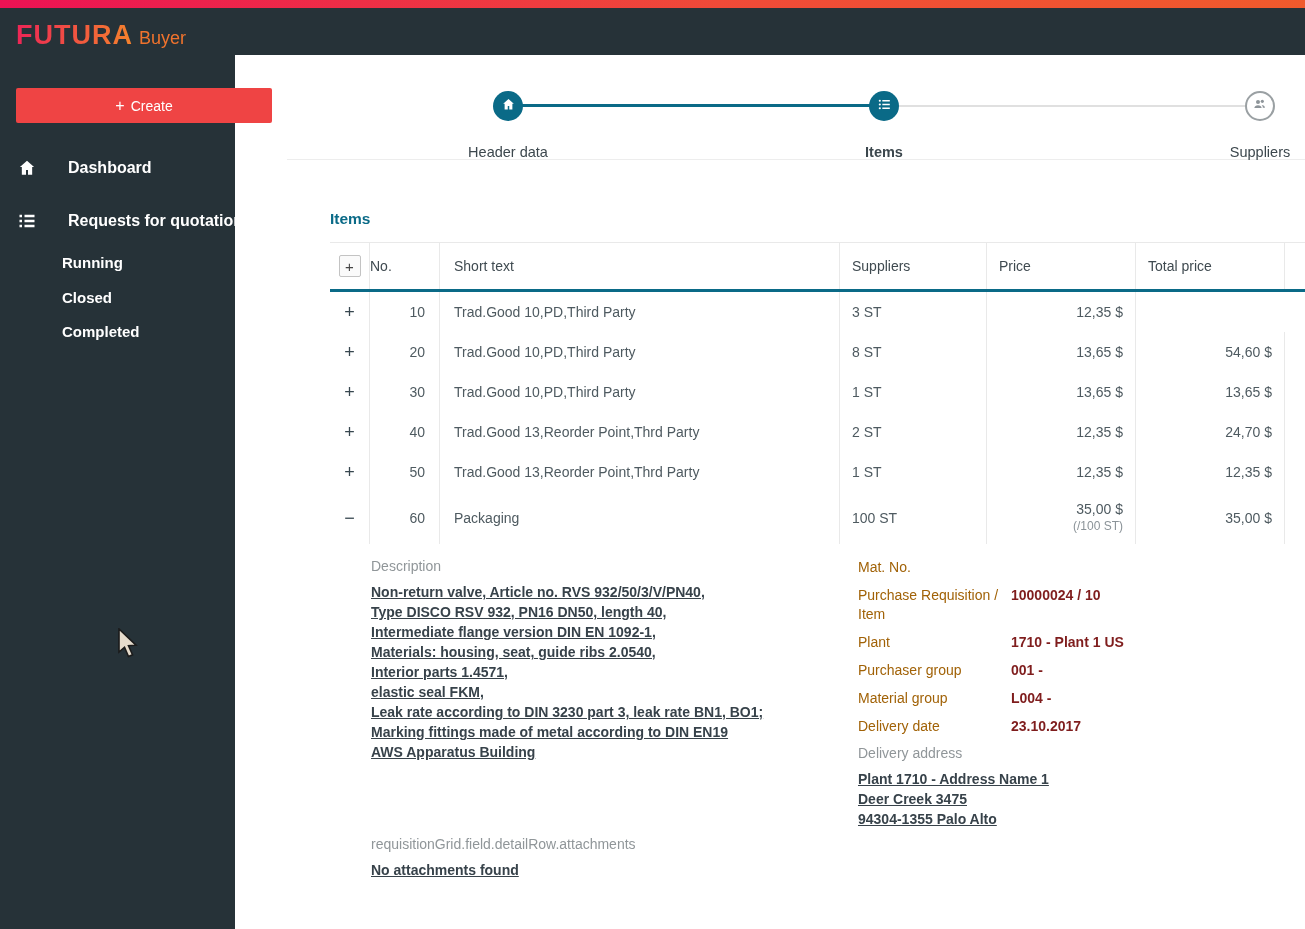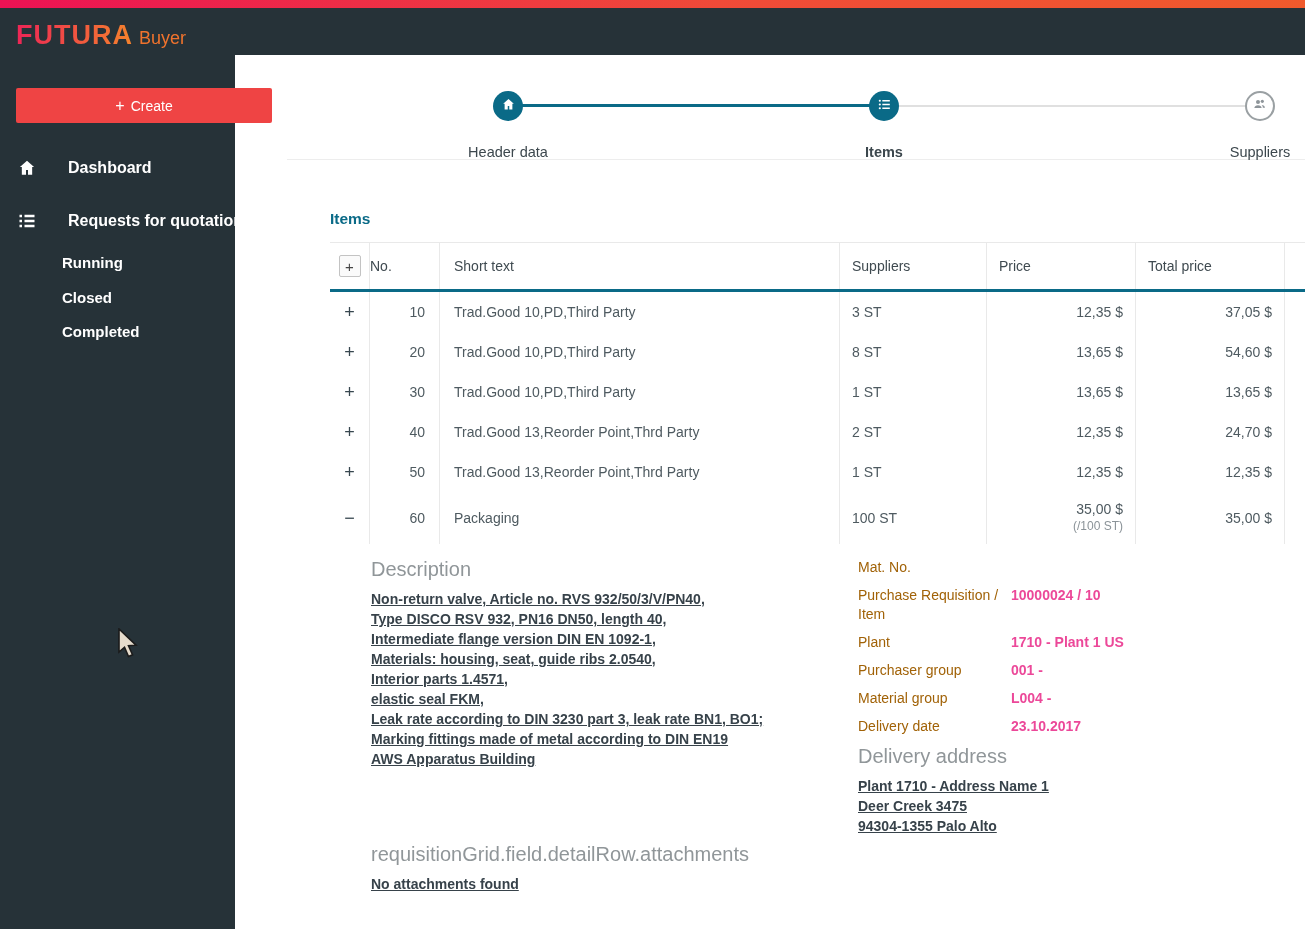--- a/index.html
+++ b/index.html
@@ -69,28 +69,28 @@
   .brow { height:40px; color:#4e5a60; }
   .brow.tall { height:52px; }
   .exp-ico { font-size:18px; color:#37474f; cursor:pointer; background:none; border:none; font-family:inherit; }
   .price-wrap { display:flex; flex-direction:column; align-items:flex-end; line-height:17px; }
   .price-note { font-size:12px; color:#8b9398; }
 
   
   .detail { display:flex; padding-left:84px; margin-top:14px; }
   .detail-left { width:487px; }
   .detail-right { width:440px; }
-  .detail-label { color:#909699; font-size:20px; margin-bottom:8px; }
+  .detail-label { color:#909699; font-size:14px; margin-bottom:8px; }
   .detail-strong { color:#37424a; font-weight:bold; font-size:14px;text-decoration:underline; }
   .multiline { white-space:pre-line; line-height:20px; }
   .attach-label { margin-top:74px; }
   .attach-val { margin-top:10px; }
   .field-row { display:flex; margin-bottom:9px; line-height:19px; }
   .field-label { width:152px; color:#a16207; font-size:14px; flex-shrink:0; }
-  .field-value { color:#ec4899; font-weight:bold; font-size:14px; padding-left:1px; }
+  .field-value { color:#7f1d1d; font-weight:bold; font-size:14px; padding-left:1px; }
   .addr-label { margin-top:4px; margin-bottom:8px; }
 
   .cursor { position:absolute; left:118px; top:628px; z-index:50; pointer-events:none; }
 </style>
 </head>
 <body>
 
 <div class="topbar"></div>
 <div class="app-header"></div>
 
@@ -203,21 +203,20 @@
     </div>
 
     <div class="trow brow">
       <div class="cell c-exp">
           <button class="exp-ico">+</button>
         </div>
       <div class="cell c-no">10</div>
       <div class="cell c-short">Trad.Good 10,PD,Third Party</div>
       <div class="cell c-qty">3 ST</div>
       <div class="cell c-price">12,35 $</div>
-      <div class="cell c-total">37,05 $</div>
       <div class="cell c-extra"></div>
     </div>
 
     <div class="trow brow">
       <div class="cell c-exp">
           <button class="exp-ico">+</button>
         </div>
       <div class="cell c-no">20</div>
       <div class="cell c-short">Trad.Good 10,PD,Third Party</div>
       <div class="cell c-qty">8 ST</div>

